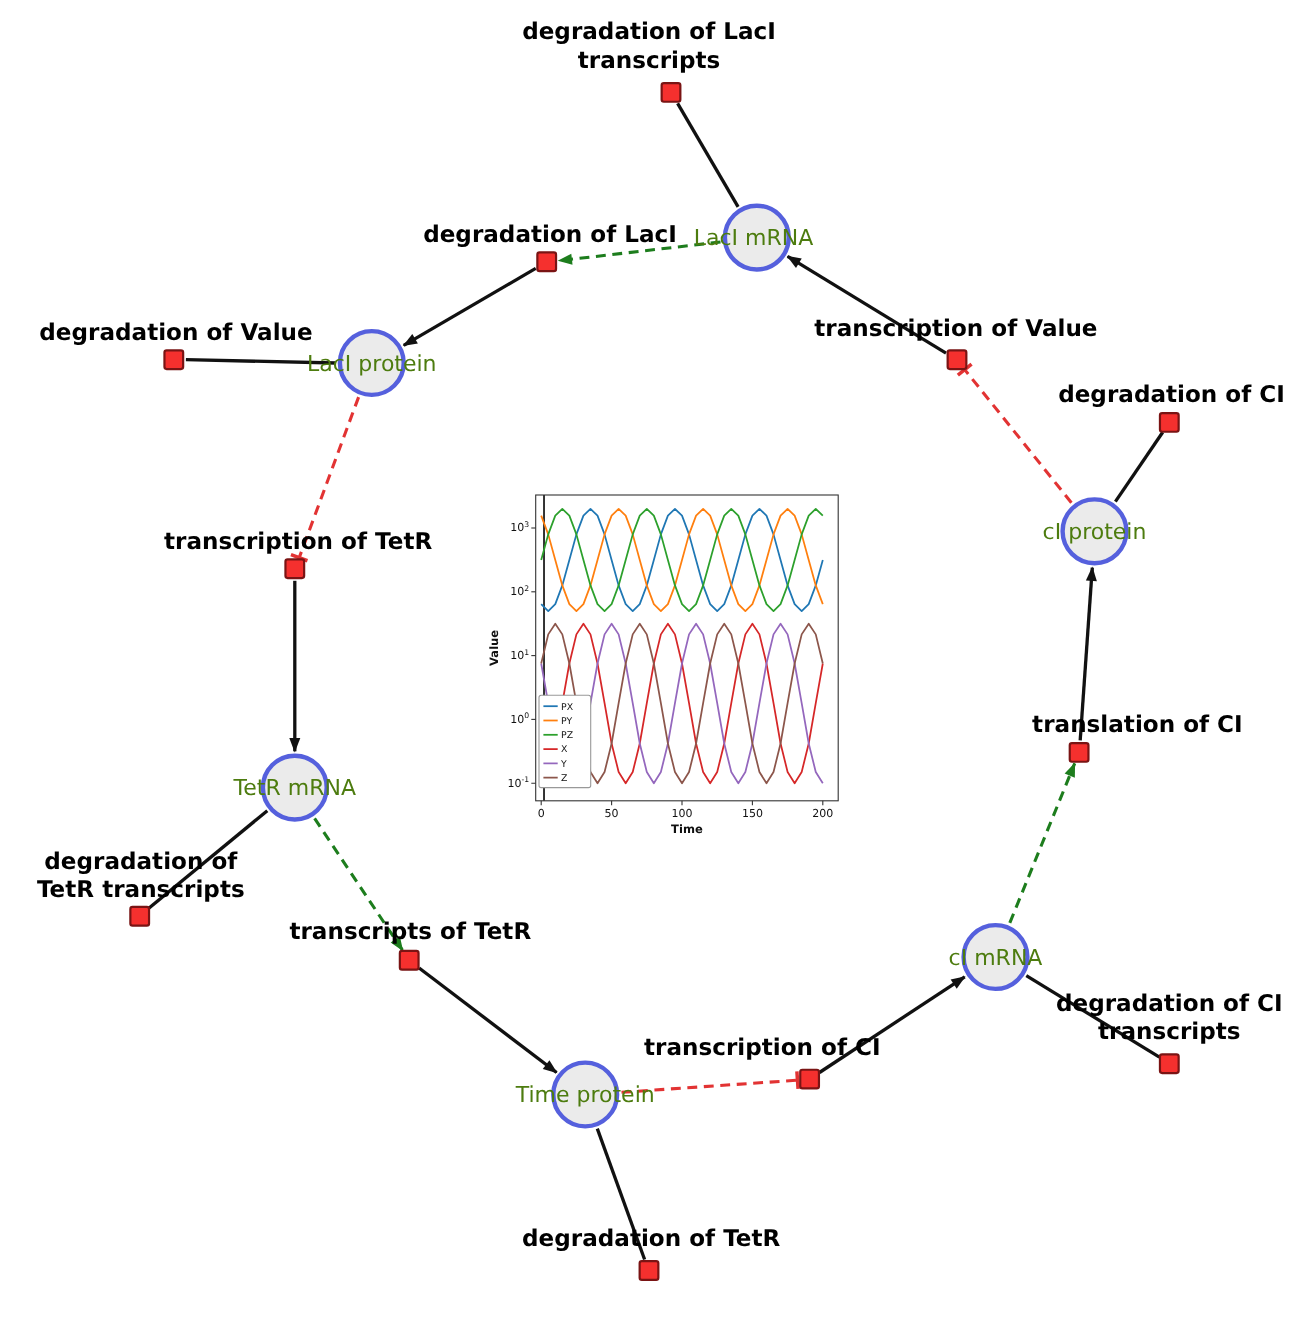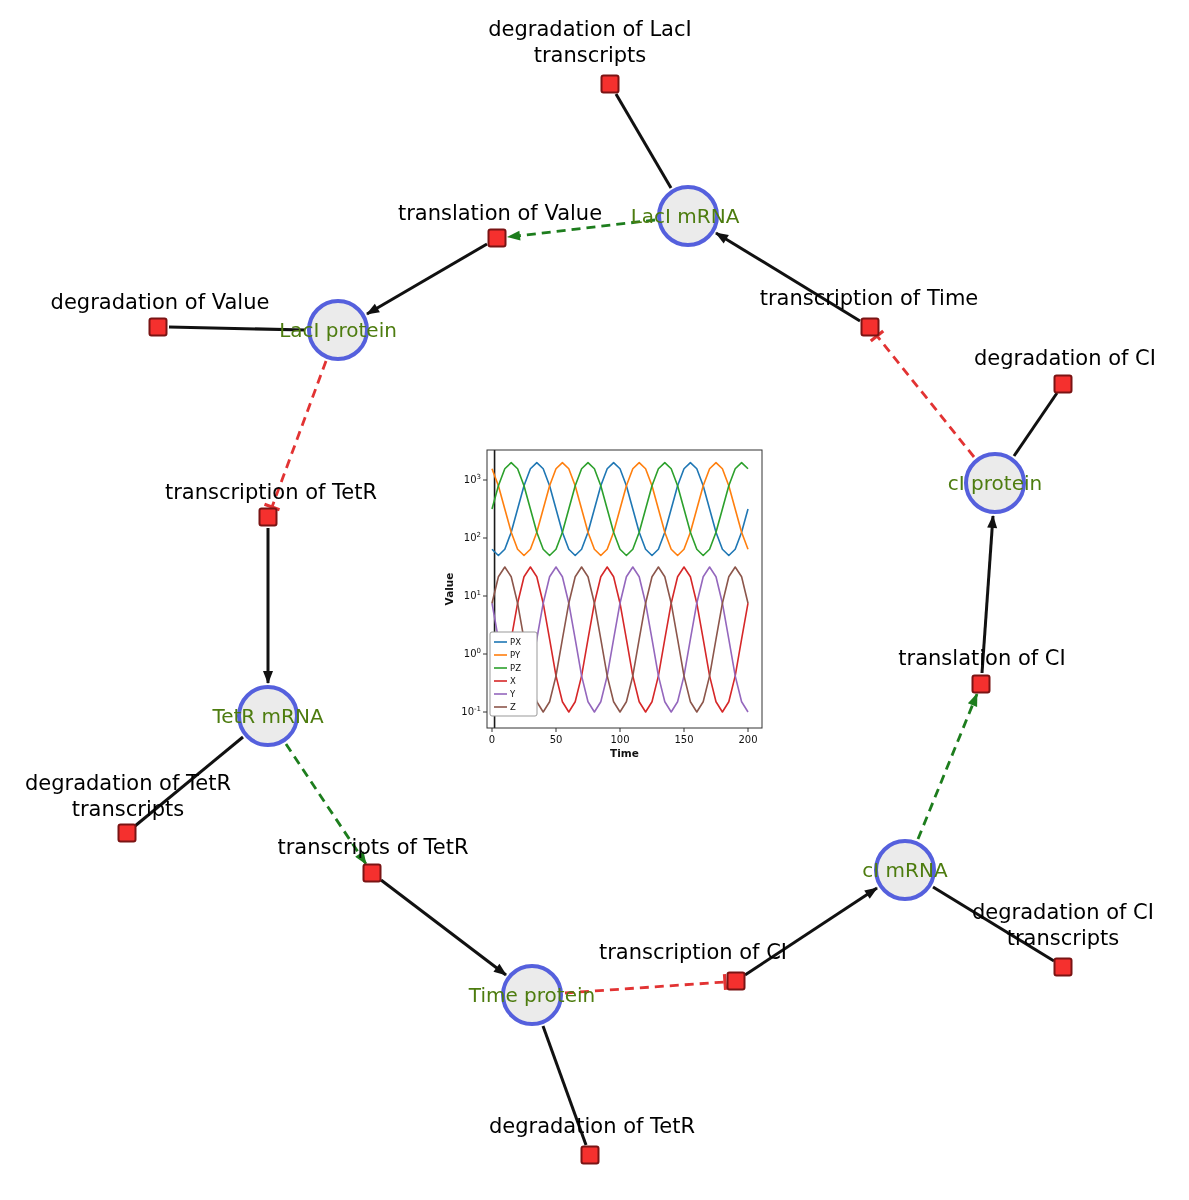--- a/index.html
+++ b/index.html
@@ -11,21 +11,21 @@
   .edge-inh{stroke:var(--inh,#e23333);stroke-width:2.8;stroke-dasharray:9 6;fill:none;}
   .sp{position:absolute;z-index:2;transform:translate(-50%,-50%);width:62px;height:62px;
       border-radius:50%;background:var(--spfill,#ebebeb);border:4px solid var(--spstroke,#5560dd);
       box-sizing:border-box;}
   .rxn{position:absolute;z-index:2;transform:translate(-50%,-50%);width:19px;height:19px;
       background:var(--rxfill,#f5302e);border:2.5px solid var(--rxstroke,#7a1414);
       border-radius:3px;box-sizing:border-box;}
   .sp-label{position:absolute;z-index:3;transform:translate(-50%,-50%);font-size:20px;
       color:#4d7c0f;white-space:nowrap;}
   .rx-label{position:absolute;z-index:3;transform:translate(-50%,-50%);font-size:21px;
-      font-weight:normal;color:#000;white-space:nowrap;text-align:center;}
+      font-weight:bold;color:#000;white-space:nowrap;text-align:center;}
   .rx-label.wrap{white-space:normal;line-height:1.25;}
   .chart{position:absolute;left:440px;top:440px;z-index:4;background:#fff;}
 </style>
 </head>
 <body>
 
 <div class="stage">
 
   <svg class="edges" width="1189" height="1200">
     <defs>
@@ -84,26 +84,26 @@
   <div class="rxn" style="left:268px;top:517px"></div>
   <div class="rxn" style="left:1063px;top:384px"></div>
   <div class="rxn" style="left:981px;top:684px"></div>
   <div class="rxn" style="left:127px;top:833px"></div>
   <div class="rxn" style="left:372px;top:873px"></div>
   <div class="rxn" style="left:736px;top:981px"></div>
   <div class="rxn" style="left:1063px;top:967px"></div>
   <div class="rxn" style="left:590px;top:1155px"></div>
 
   <div class="rx-label wrap" style="left:590px;top:42px;width:250px">degradation of LacI transcripts</div>
-  <div class="rx-label" style="left:500px;top:213px">translation of Value</div>
-  <div class="rx-label" style="left:869px;top:298px">transcription of Time</div>
+  <div class="rx-label" style="left:500px;top:213px">degradation of LacI</div>
+  <div class="rx-label" style="left:869px;top:298px">transcription of Value</div>
   <div class="rx-label" style="left:160px;top:302px">degradation of Value</div>
   <div class="rx-label" style="left:271px;top:492px">transcription of TetR</div>
   <div class="rx-label" style="left:1065px;top:358px">degradation of CI</div>
-  <div class="rx-label" style="left:982px;top:658px">translation of CI</div>
+  <div class="rx-label" style="left:1034px;top:658px">translation of CI</div>
   <div class="rx-label wrap" style="left:128px;top:796px;width:230px">degradation of TetR transcripts</div>
   <div class="rx-label" style="left:373px;top:847px">transcripts of TetR</div>
   <div class="rx-label" style="left:693px;top:952px">transcription of CI</div>
   <div class="rx-label wrap" style="left:1063px;top:925px;width:215px">degradation of CI transcripts</div>
   <div class="rx-label" style="left:592px;top:1126px">degradation of TetR</div>
 
   <svg id="inset-chart" class="chart" width="340" height="335">
       <rect x="47" y="10" width="275" height="278" fill="#ffffff" stroke="none"></rect>
       <line x1="54.56" y1="10" x2="54.56" y2="288" stroke="#1a1a1a" stroke-width="1.6"></line>
       <path d="M52.0,109.2 L58.4,115.5 L64.8,109.2 L71.2,92.2 L77.6,69.0 L84.0,45.8 L90.4,28.8 L96.8,22.6 L103.2,28.8 L109.6,45.8 L116.0,69.0 L122.4,92.2 L128.8,109.2 L135.2,115.5 L141.6,109.2 L148.0,92.2 L154.4,69.0 L160.8,45.8 L167.2,28.8 L173.6,22.6 L180.0,28.8 L186.4,45.8 L192.8,69.0 L199.2,92.2 L205.6,109.2 L212.0,115.5 L218.4,109.2 L224.8,92.2 L231.2,69.0 L237.6,45.8 L244.0,28.8 L250.4,22.6 L256.8,28.8 L263.2,45.8 L269.6,69.0 L276.0,92.2 L282.4,109.2 L288.8,115.5 L295.2,109.2 L301.6,92.2 L308.0,69.0" fill="none" stroke="#1f77b4" stroke-width="1.6" stroke-linejoin="round"></path>

